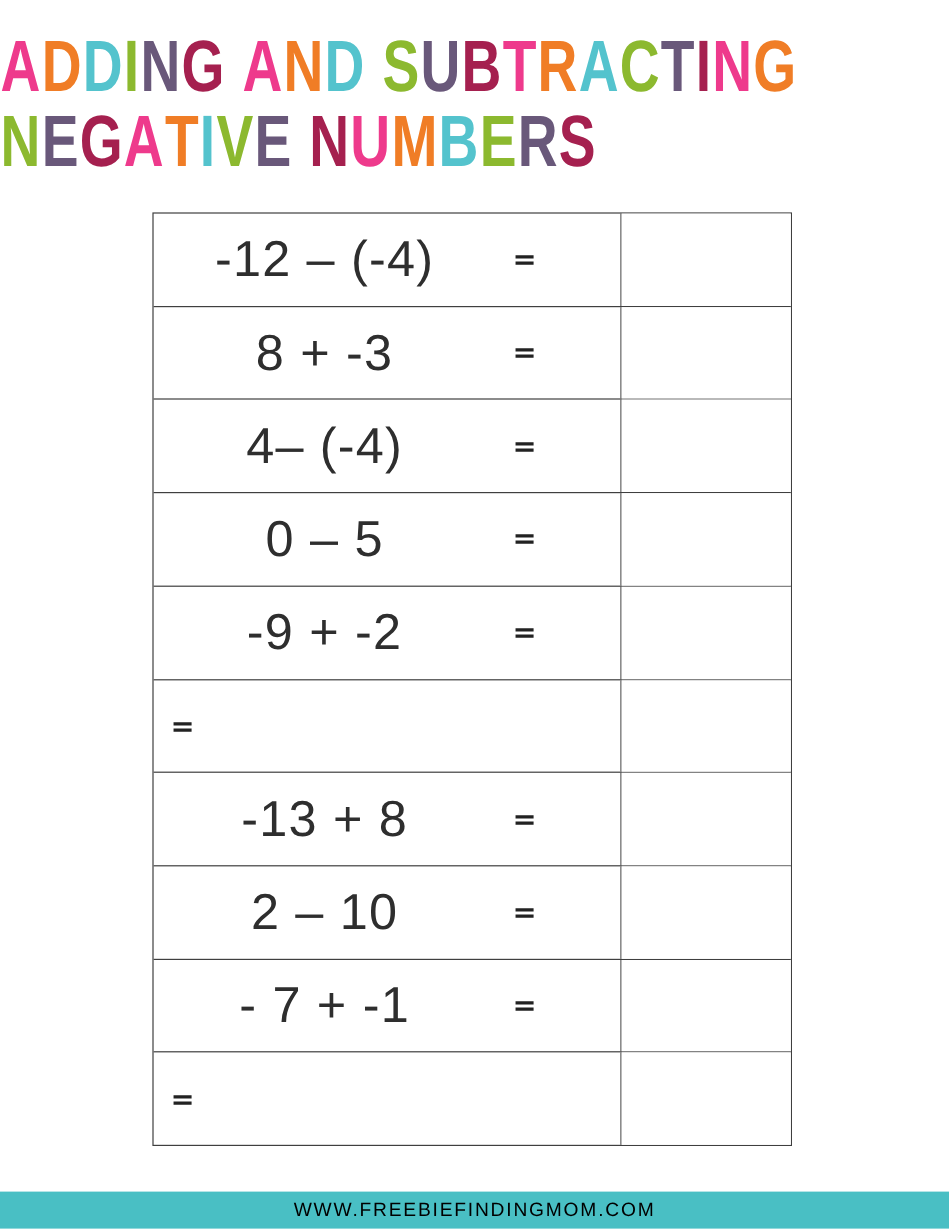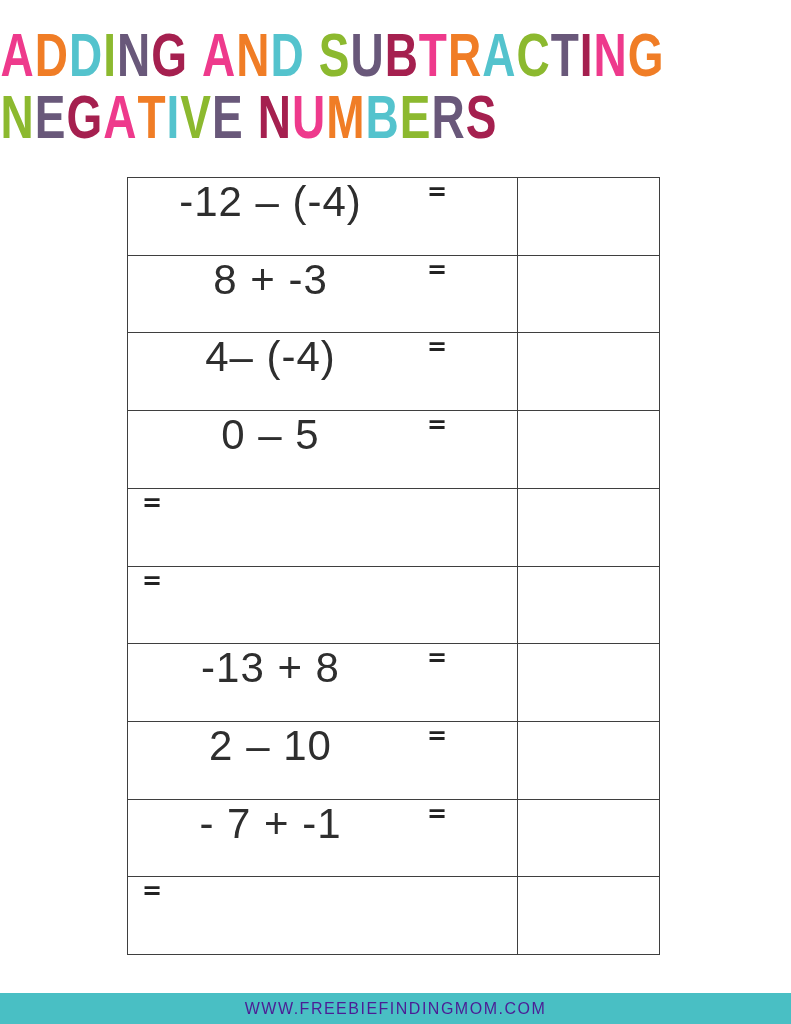--- a/index.html
+++ b/index.html
@@ -46,21 +46,21 @@
   .ws-row {
     flex: 1;
     display: flex;
     border-bottom: 1px solid #3f3f3f;
   }
   .ws-row:last-child { border-bottom: none; }
   .cell-problem {
     width: 390px;
     border-right: 1px solid #3f3f3f;
     display: flex;
-    align-items: flex-start;
+    align-items: center;
   }
   .expr {
     flex: 0 0 285px;
     text-align: center;
     font-family: "Liberation Sans", sans-serif;
     font-size: 42px;
     font-weight: normal;
     color: #2e2e2e;
     letter-spacing: 1px;
     white-space: nowrap;
@@ -129,20 +129,21 @@
   <div class="ws-row">
     <div class="cell-problem">
       <div class="expr">0 – 5</div>
       <div class="eq">=</div>
     </div>
     <div class="cell-answer"></div>
   </div>
 
   <div class="ws-row">
     <div class="cell-problem">
+      <div class="expr">-9 + -2</div>
       <div class="eq">=</div>
     </div>
     <div class="cell-answer"></div>
   </div>
 
   <div class="ws-row">
     <div class="cell-problem">
       <div class="eq">=</div>
     </div>
     <div class="cell-answer"></div>
@@ -174,14 +175,14 @@
 
   <div class="ws-row">
     <div class="cell-problem">
       <div class="eq">=</div>
     </div>
     <div class="cell-answer"></div>
   </div>
 </div>
 
 <div class="footer-bar" style="background: rgb(73, 191, 196);">
-  <span class="footer-url" style="color: #4c1d95;">WWW.FREEBIEFINDINGMOM.COM</span>
+  <span class="footer-url" style="color: #000000;">WWW.FREEBIEFINDINGMOM.COM</span>
 </div>
 
 </body></html>

